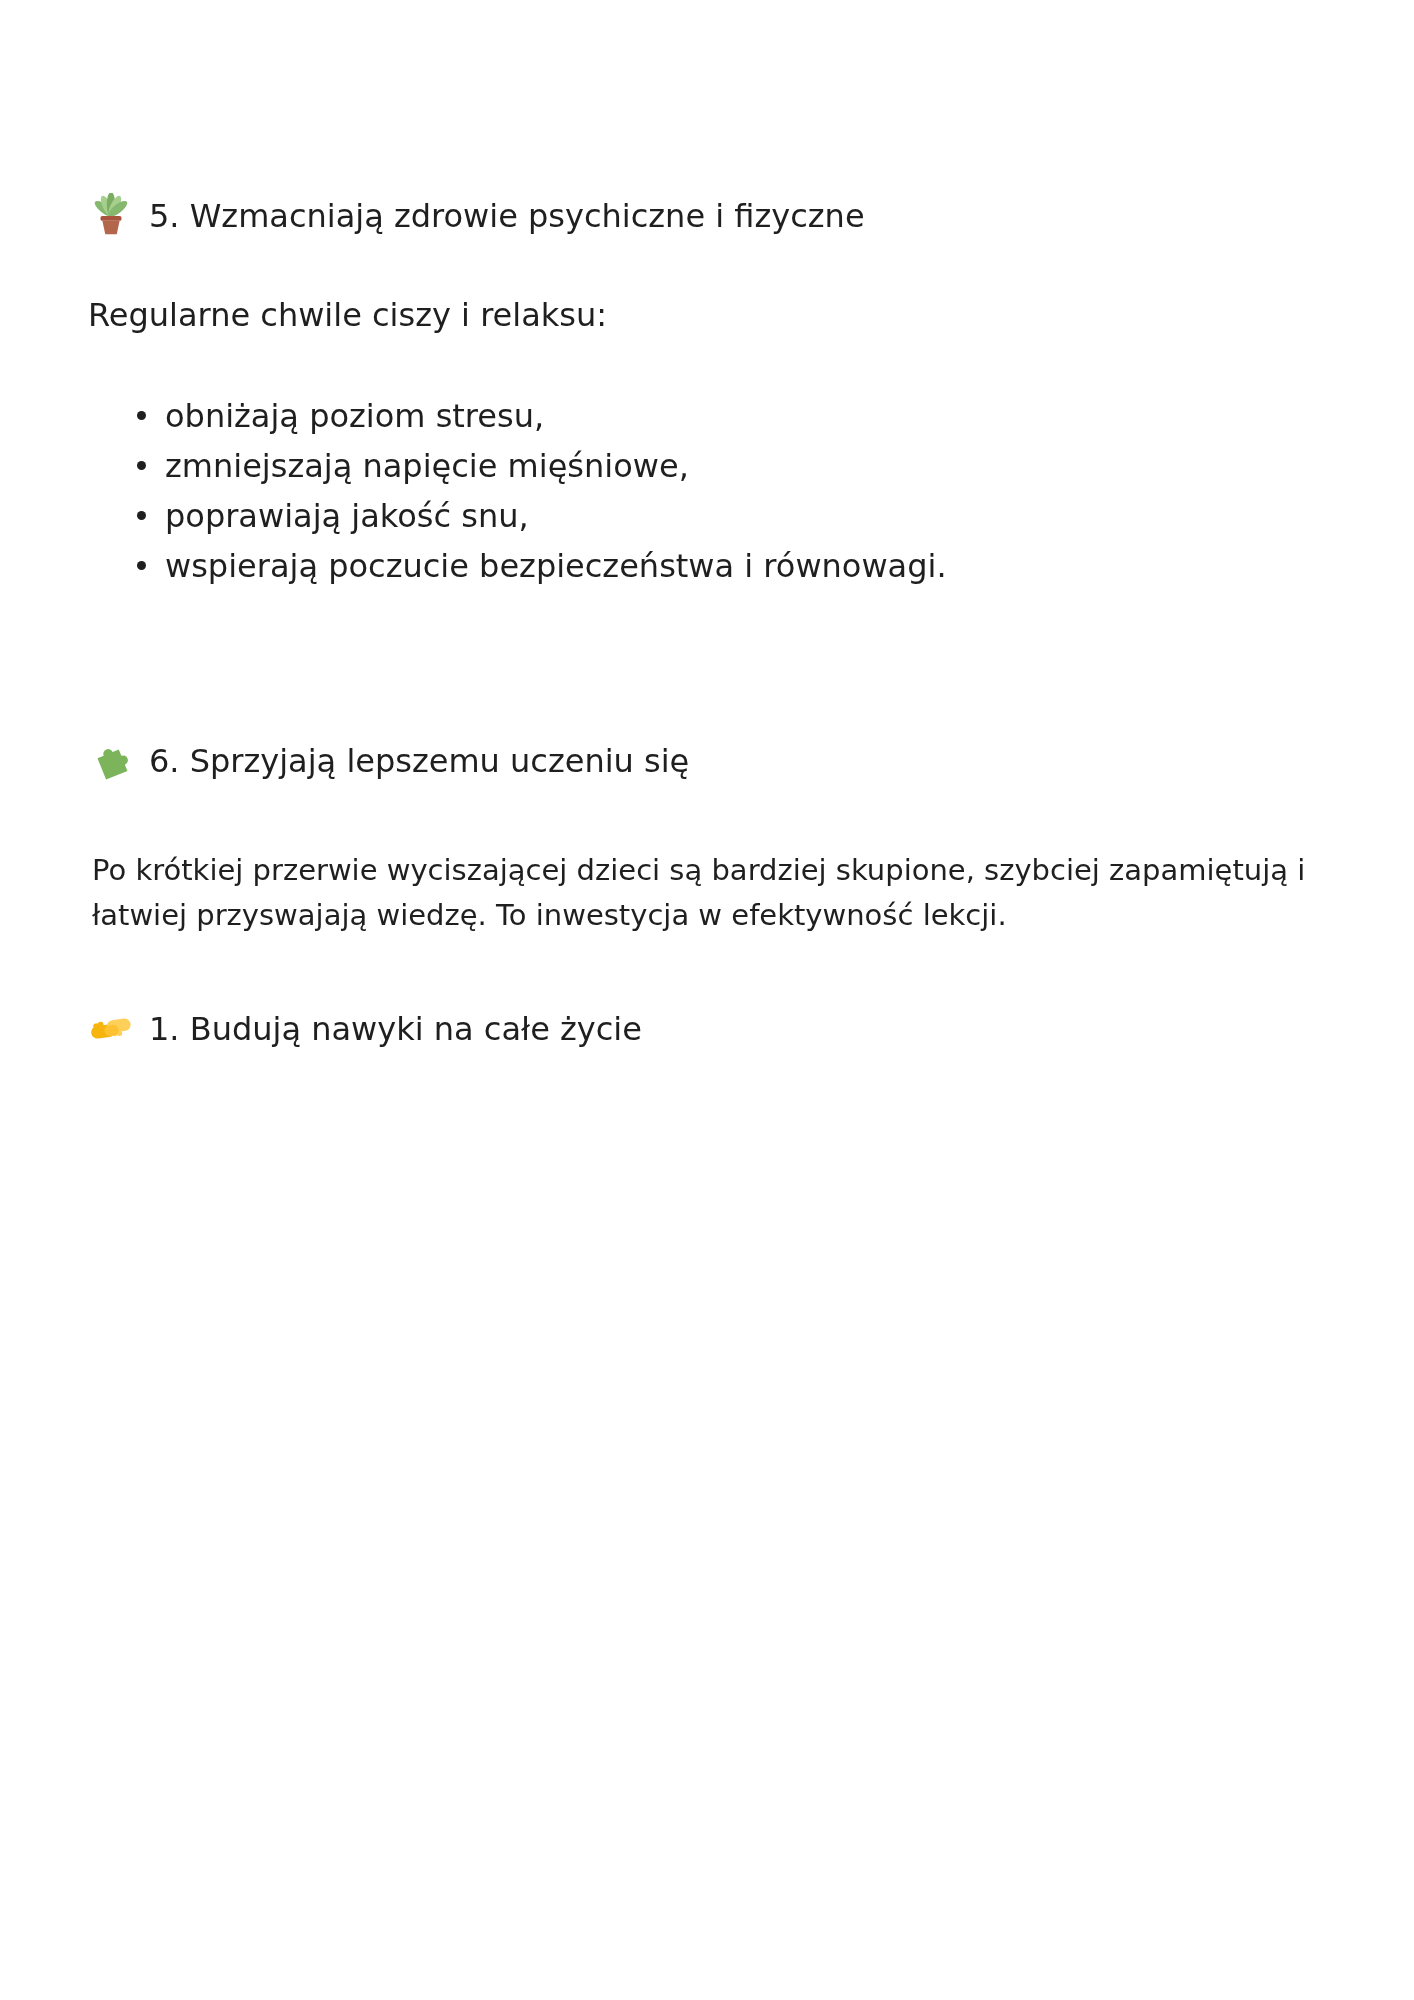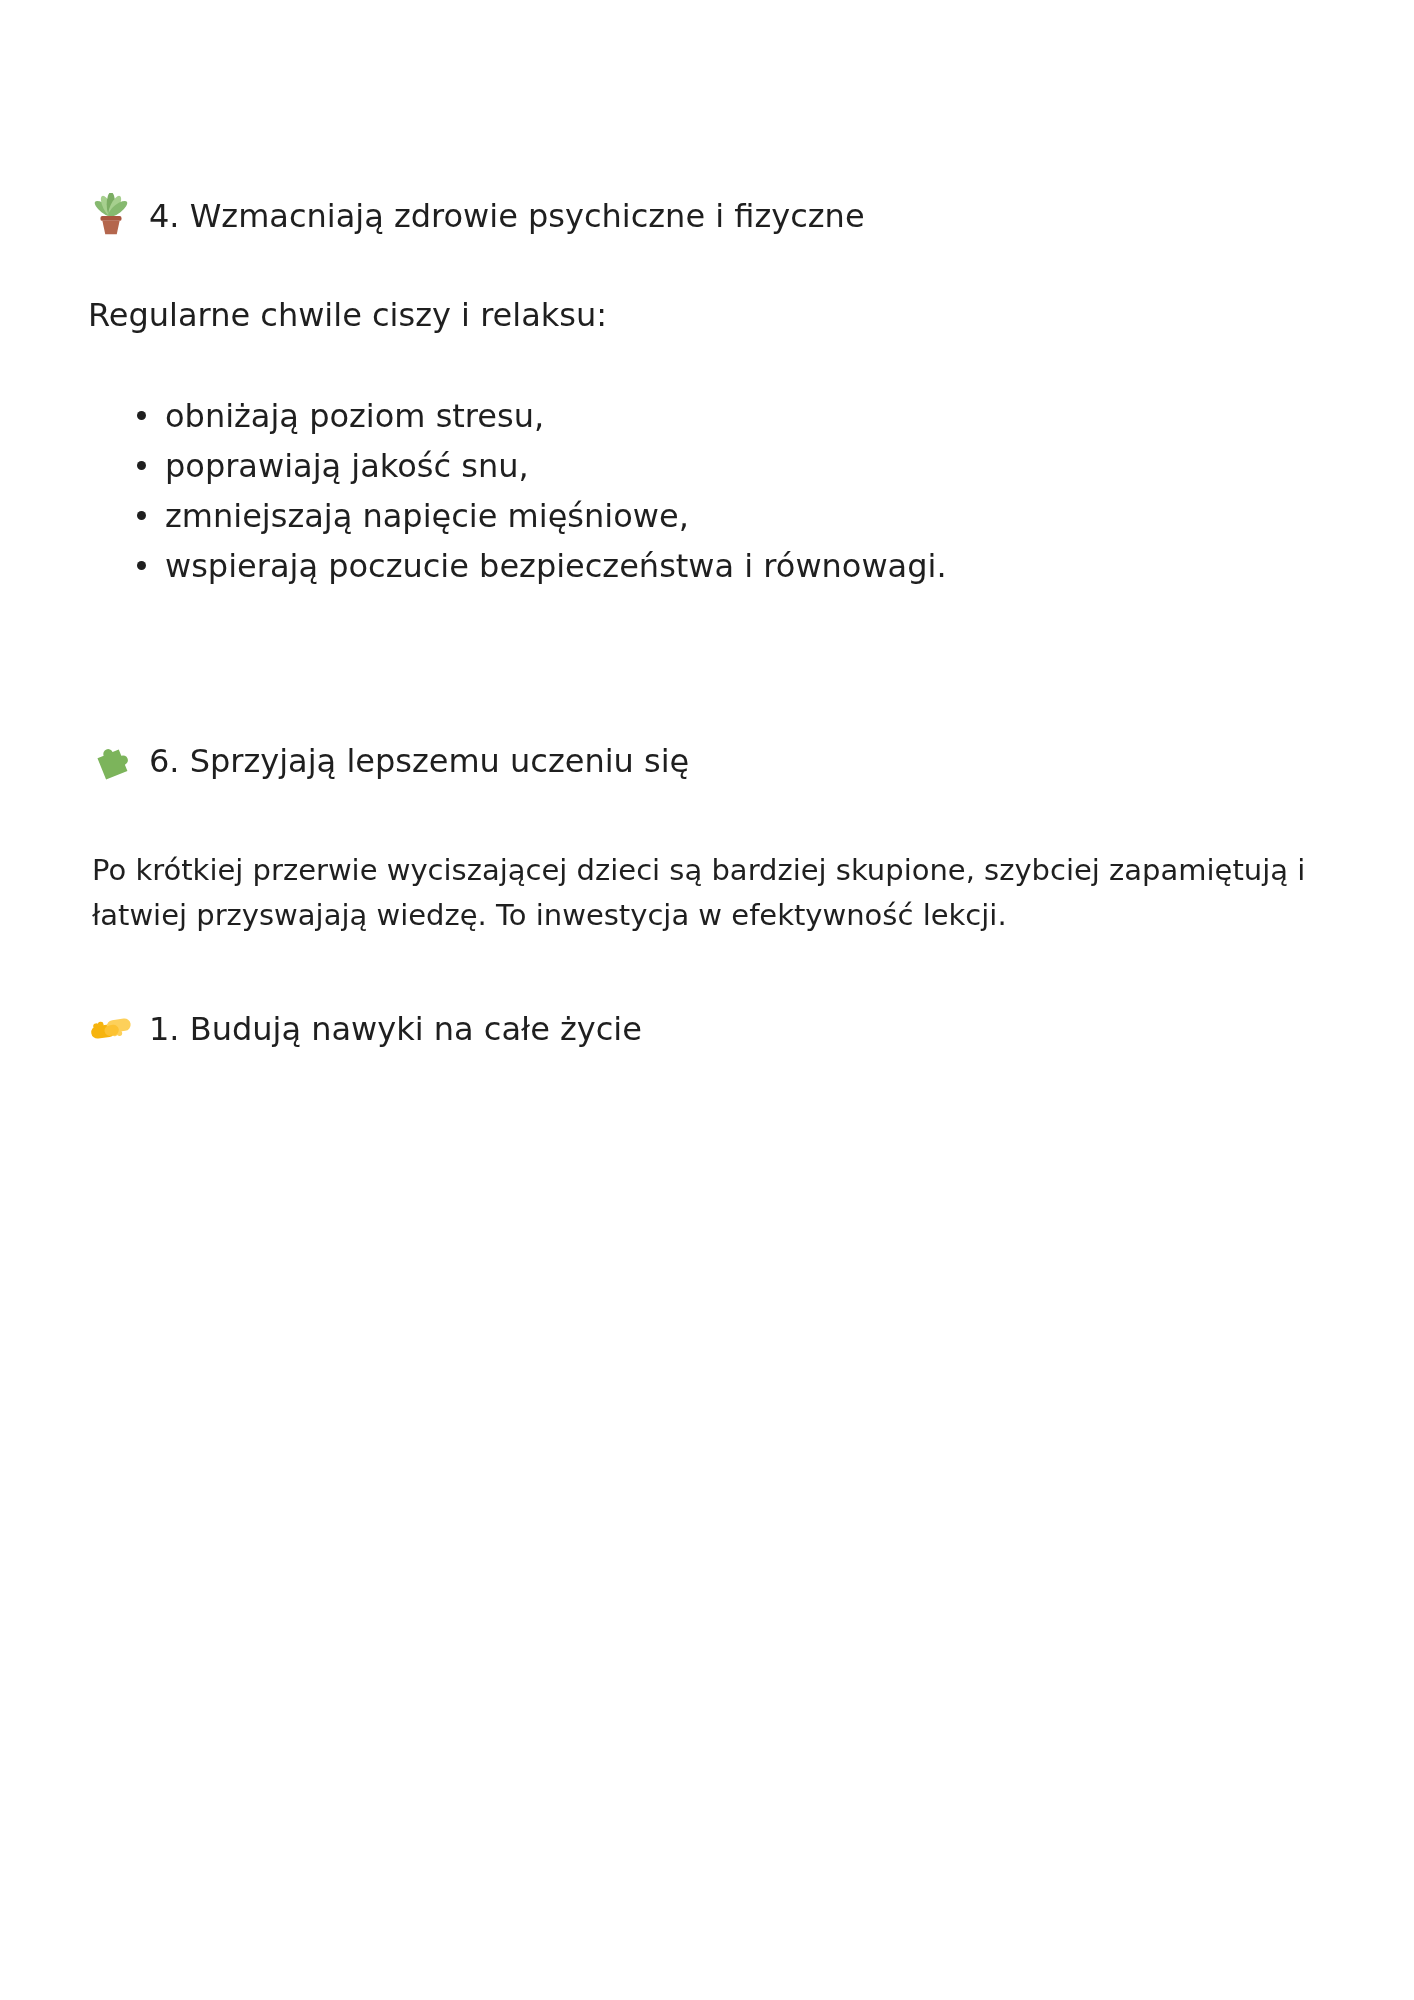--- a/index.html
+++ b/index.html
@@ -78,27 +78,27 @@
             <ellipse cx="24" cy="13" rx="4.5" ry="12" fill="#86b96f" transform="rotate(-52 24 22)"></ellipse>
             <ellipse cx="24" cy="13" rx="4.5" ry="12" fill="#a6cf8e" transform="rotate(-26 24 22)"></ellipse>
             <ellipse cx="24" cy="12" rx="4.5" ry="13" fill="#7bad63" transform="rotate(0 24 22)"></ellipse>
             <ellipse cx="24" cy="13" rx="4.5" ry="12" fill="#a6cf8e" transform="rotate(26 24 22)"></ellipse>
             <ellipse cx="24" cy="13" rx="4.5" ry="12" fill="#86b96f" transform="rotate(52 24 22)"></ellipse>
             <rect x="13" y="24" width="22" height="5" rx="2" fill="#a9553e"></rect>
             <path d="M15 29 L18 43 L30 43 L33 29 Z" fill="#b4664d"></path>
           </g>
         </svg>
       </span>
-      <span>4. Wzmacniają zdrowie psychiczne i fizyczne</span>
+      <span>5. Wzmacniają zdrowie psychiczne i fizyczne</span>
     </h2>
     <p class="intro">Regularne chwile ciszy i relaksu:</p>
     <ul class="bullets">
       <li>obniżają poziom stresu,</li>
+      <li>zmniejszają napięcie mięśniowe,</li>
       <li>poprawiają jakość snu,</li>
-      <li>zmniejszają napięcie mięśniowe,</li>
       <li>wspierają poczucie bezpieczeństwa i równowagi.</li>
     </ul>
   </section>
 
   <section class="sec-6">
     <h2 class="heading">
       <span class="icon">
         <svg viewBox="0 0 48 48" xmlns="http://www.w3.org/2000/svg">
           <path d="M12 16 h7 a5 5 0 1 1 10 0 h7 v7 a5 5 0 1 1 0 10 v7 H12 Z" fill="#7cb45b" transform="rotate(-22 24 24)"></path>
         </svg>

